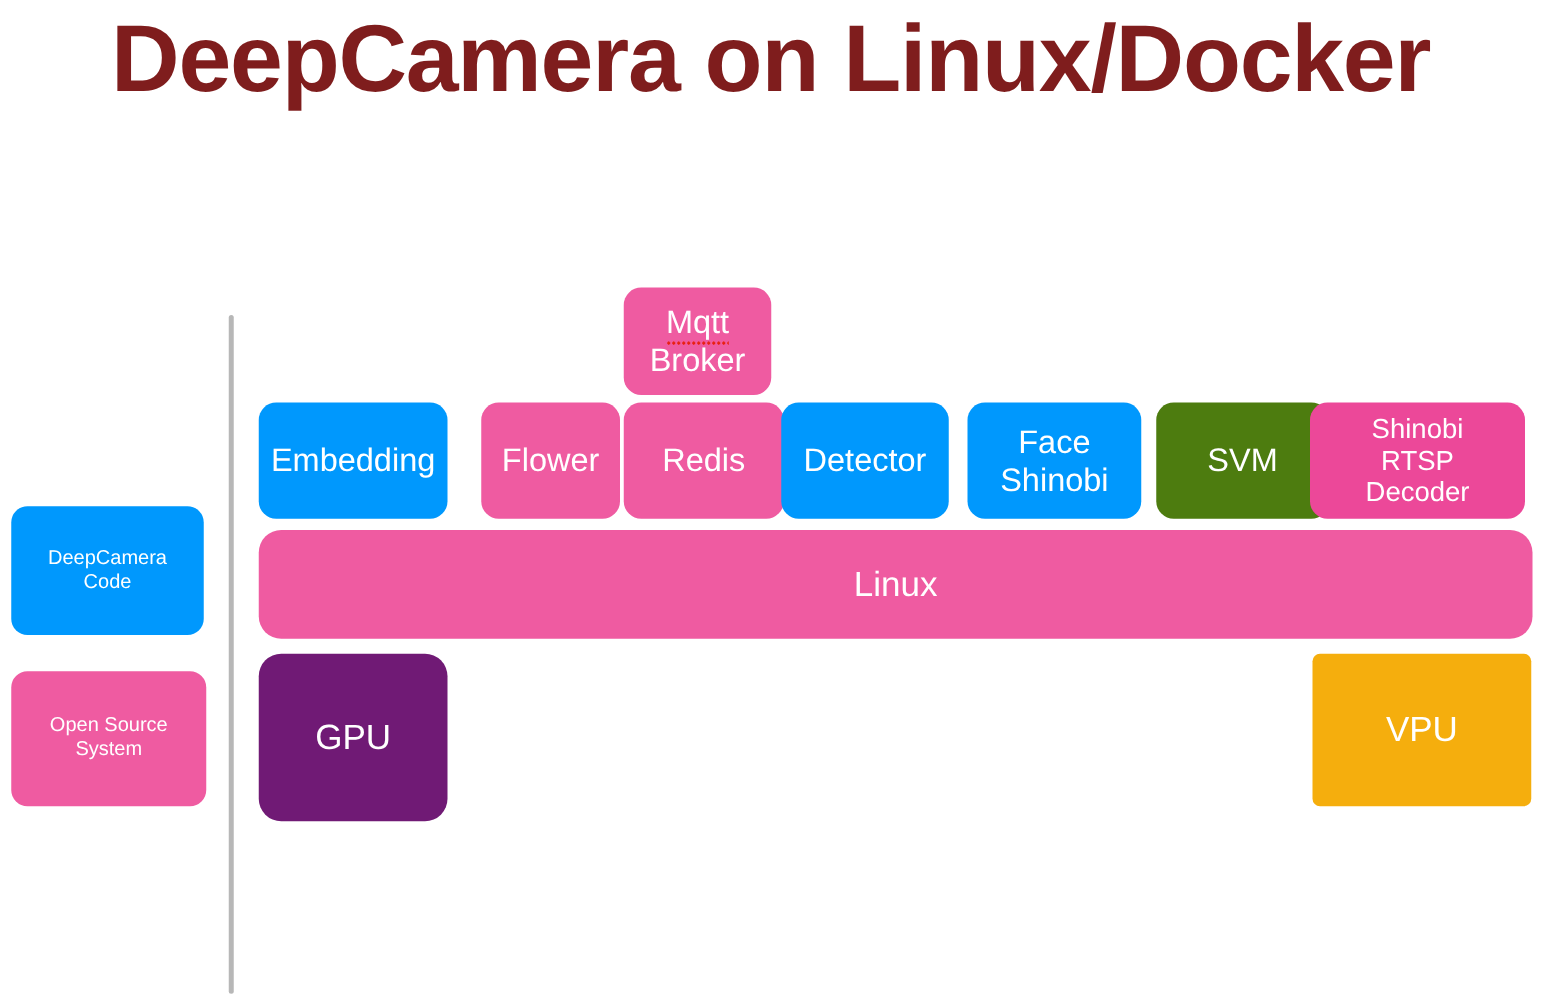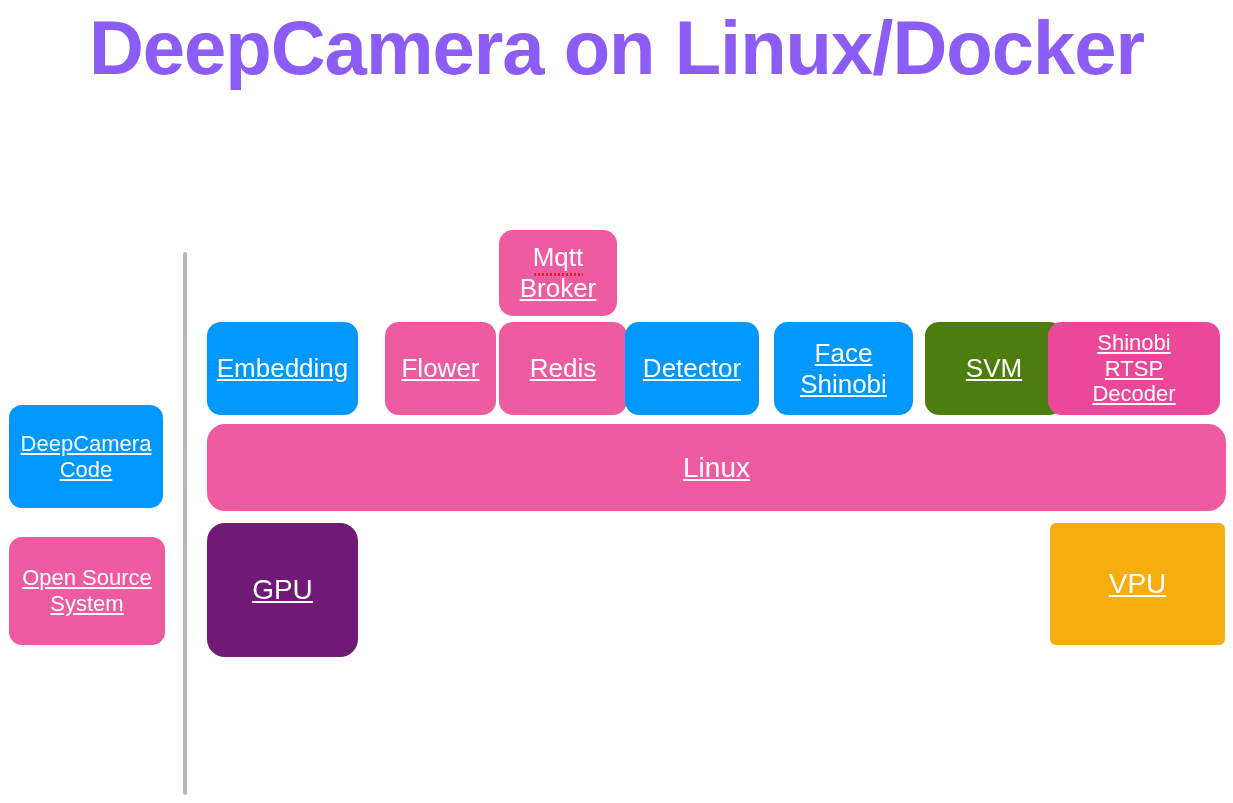--- a/index.html
+++ b/index.html
@@ -21,21 +21,21 @@
 
   
   #slide-title {
     position: absolute;
     left: 0;
     top: 4px;
     width: 1233px;
     text-align: center;
     font-size: 76px;
     font-weight: 700;
-    color: #8b5cf6;
+    color: #7f1d1d;
     letter-spacing: -1px;
     line-height: 1.15;
     white-space: nowrap;
   }
 
   
   #divider {
     position: absolute;
     left: 183px;
     top: 252px;
@@ -53,24 +53,23 @@
     display: flex;
     align-items: center;
     justify-content: center;
     text-align: center;
     color: #ffffff;
     font-size: 26px;
     font-weight: 400;
     line-height: 1.18;
     padding: 2px 0;
     white-space: pre-line;
-    text-decoration: underline;
   }
   .node.legend {
-    font-size: 22px;
+    font-size: 16px;
     border-radius: 13px;
   }
   .node.wide {
     font-size: 28px;
   }
   .node.small-text {
     font-size: 22px;
   }
 
   

